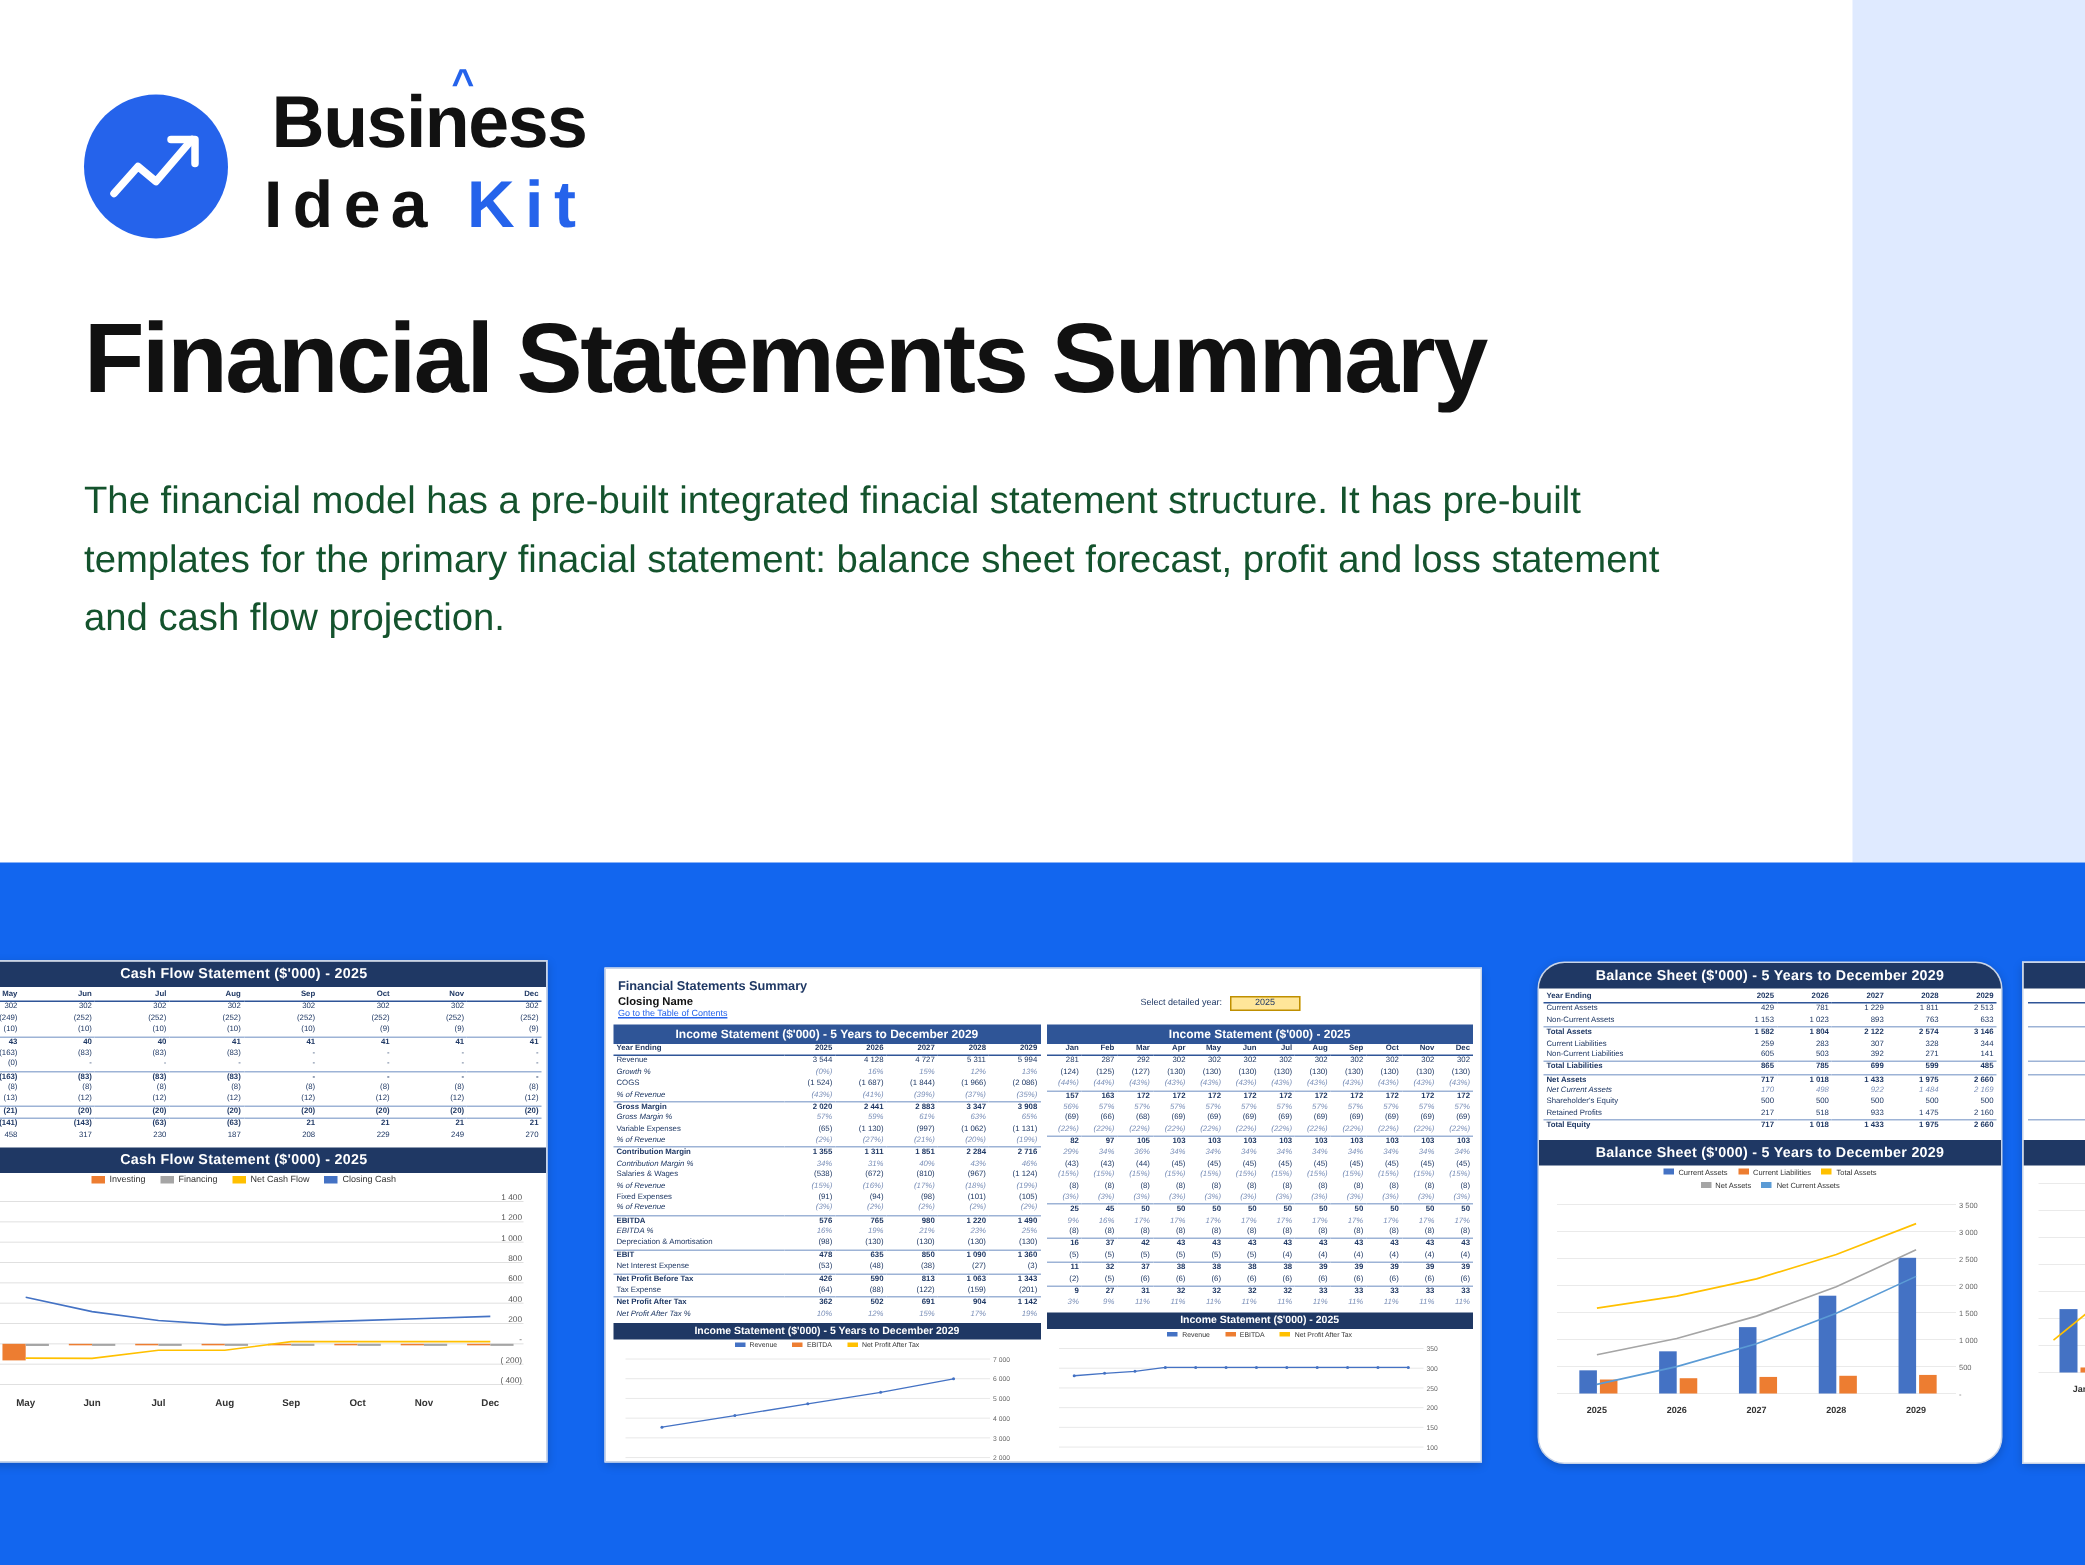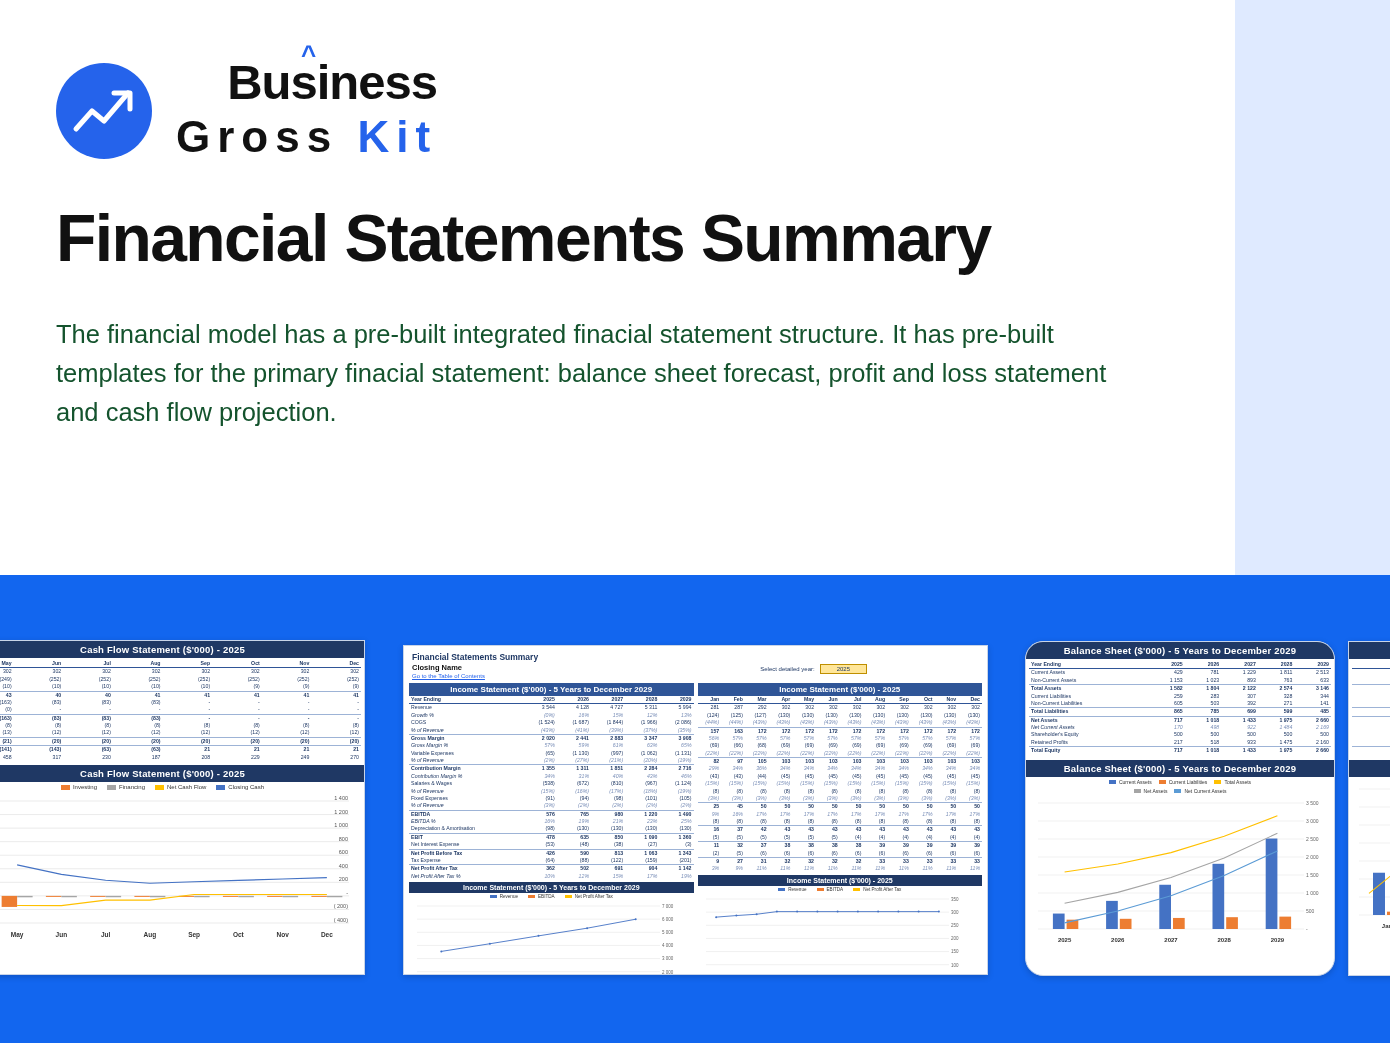--- a/index.html
+++ b/index.html
@@ -108,21 +108,21 @@
           <polyline points="20,66 36,48 48,58 72,30" fill="none" stroke="#ffffff" stroke-width="5" stroke-linecap="round" stroke-linejoin="round"></polyline>
           <polyline points="58,30 74,30 74,46" fill="none" stroke="#ffffff" stroke-width="5" stroke-linecap="round" stroke-linejoin="round"></polyline>
         </svg>
       </div>
       <div class="logo-text">
         <div class="logo-line1">
           <span>Business</span>
           <span class="logo-hat">^</span>
         </div>
         <div class="logo-line2">
-          <span>Gross</span>
+          <span>Idea</span>
           <span class="logo-kit">Kit</span>
         </div>
       </div>
     </div>
 
     <div class="headline">Financial Statements Summary</div>
     <div class="subtext">The financial model has a pre-built integrated finacial statement structure. It has pre-built templates for the primary finacial statement: balance sheet forecast, profit and loss statement and cash flow projection.</div>
   </div>
 
   <div class="blue-band"></div>

